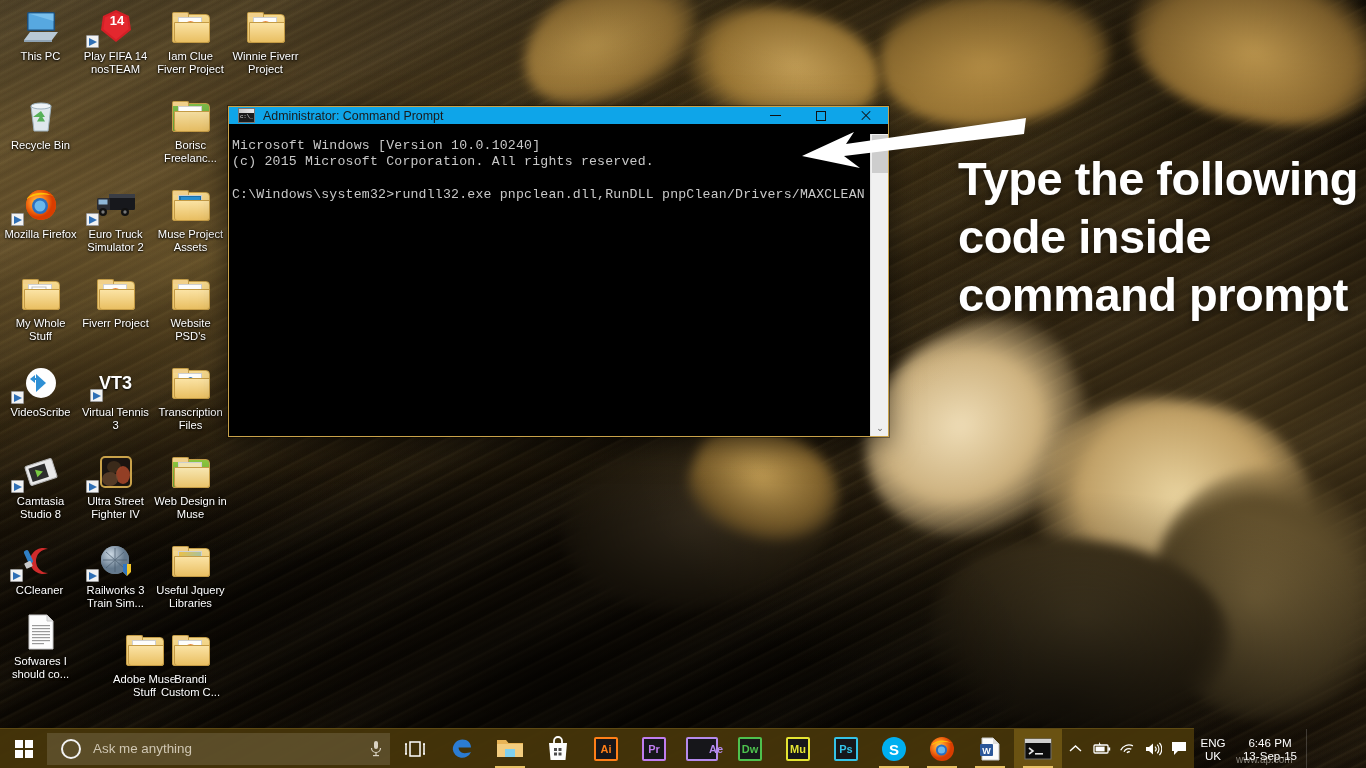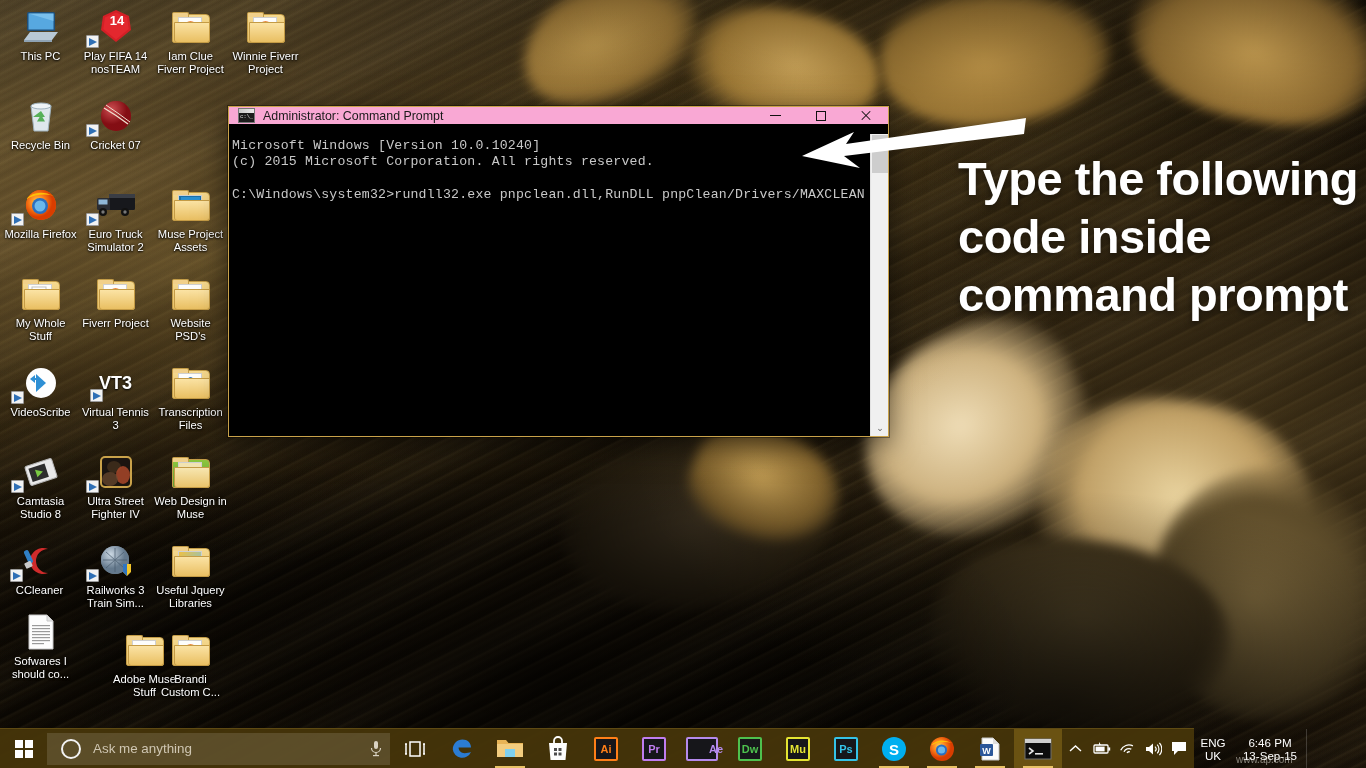--- a/index.html
+++ b/index.html
@@ -148,21 +148,21 @@
   #cmd-window {
     position:absolute;
     left:228px; top:106px;
     width:661px; height:331px;
     background:#000;
     border:1px solid #c9a24a;
     box-shadow:0 0 0 1px rgba(0,0,0,0.35), 0 8px 26px rgba(0,0,0,0.55);
   }
   #cmd-titlebar {
     height:17px;
-    background:#f9a8d4;
+    background:#0ea5e9;
     display:flex; align-items:center;
     position:relative;
   }
   #cmd-title-icon {
     width:17px; height:15px;
     margin-left:9px; margin-right:8px;
     background:#1b1b1b;
     border:1px solid #777;
     position:relative; flex:none;
   }
@@ -462,39 +462,32 @@
       <div class="glyph">
         <svg width="34" height="36" viewBox="0 0 34 36">
           <path d="M7 8 L27 8 L24 33 L10 33 Z" fill="#dfe7ec" stroke="#9fb2bd" stroke-width="1"></path>
           <ellipse cx="17" cy="8" rx="10" ry="3" fill="#eef4f7" stroke="#9fb2bd"></ellipse>
           <path d="M17 13 l4 6 h-2.6 l2.6 4.5 -4 0 -4 0 2.6-4.5 H9 Z" fill="#3fa63f" opacity=".85"></path>
         </svg>
       </div>
       <div class="lbl">Recycle Bin</div>
     </div>
 
-    <div class="dicon" style="left:78px; top:93px;">
-      <div class="glyph">
-        <svg width="36" height="36" viewBox="0 0 36 36">
-          <circle cx="18" cy="18" r="15" fill="#9b1118"></circle>
-          <circle cx="18" cy="18" r="15" fill="url(#cg)" opacity=".5"></circle>
-          <defs>
-              <radialGradient id="cg" cx="35%" cy="28%">
-                <stop offset="0" stop-color="#ff8b8b"></stop>
-                <stop offset="1" stop-color="#6c0a0f"></stop>
-              </radialGradient>
-            </defs>
-          <path d="M6 10 Q18 17 30 26" stroke="#f0e0d0" stroke-width="1.4" fill="none"></path>
-          <path d="M8 7 Q20 15 32 24" stroke="#f0e0d0" stroke-width="1" fill="none"></path>
-        </svg>
-        <span class="shortcut"></span>
-      </div>
-      <div class="lbl">Cricket 07</div>
-    </div>
-
+
+    <div class="dicon" style="left:153px; top:93px;">
+      <div class="glyph">
+        <div class="folder">
+          <div class="back" style="background:linear-gradient(to bottom,#7dbb4a,#5f9c33)"></div>
+          <div class="tab"></div>
+          <div class="paper"></div>
+          <div class="front2" style="background:linear-gradient(to bottom,#f3dda0,#e6bd63)"></div>
+        </div>
+      </div>
+      <div class="lbl">Borisc Freelanc...</div>
+    </div>
 
     <div class="dicon" style="left:3px; top:182px;">
       <div class="glyph">
         <svg width="36" height="36" viewBox="0 0 36 36">
           <circle cx="18" cy="18" r="15" fill="#e66000"></circle>
           <circle cx="18" cy="18" r="15" fill="url(#fg)"></circle>
           <defs>
               <radialGradient id="fg" cx="38%" cy="40%">
                 <stop offset="0" stop-color="#ffd24a"></stop>
                 <stop offset=".45" stop-color="#ff8a1e"></stop>

